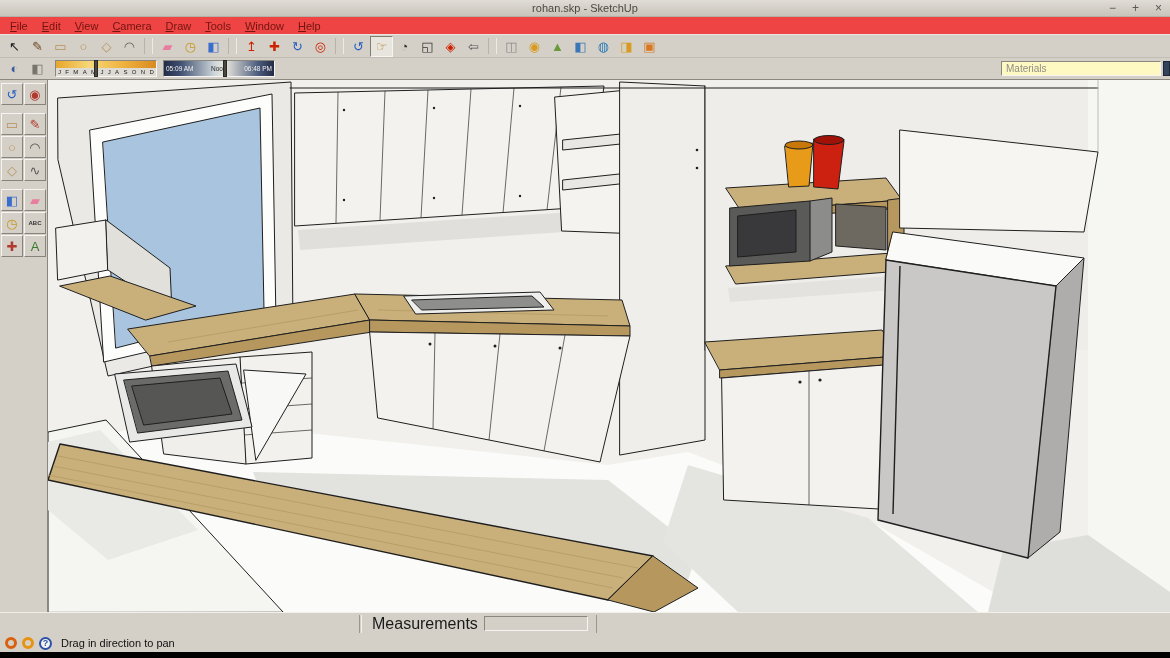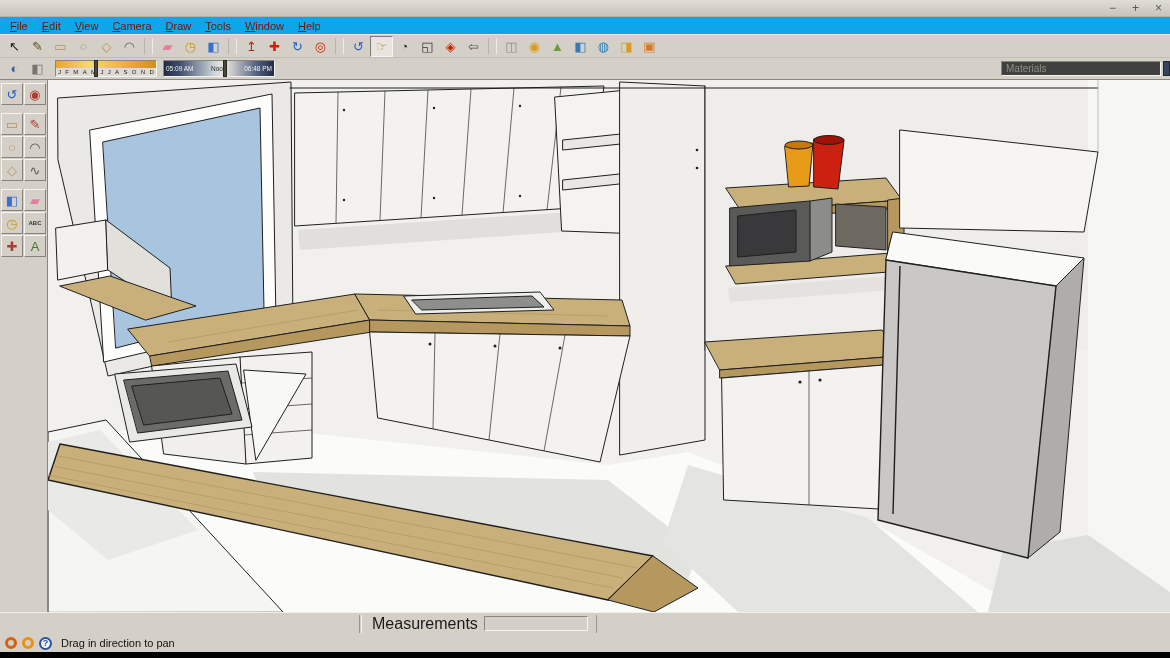--- a/index.html
+++ b/index.html
@@ -6,21 +6,21 @@
   html,body{width:1170px;height:658px;overflow:hidden}
   body{background:#d4d0c8;position:relative;font-size:11px;color:#222}
 
   
   .titlebar{height:17px;background:linear-gradient(#e0ddd6,#c8c4bb);position:relative;border-bottom:1px solid #b4b0a6}
   .title{position:absolute;left:0;right:0;top:2px;text-align:center;color:#4a4840;font-size:11px}
   .win-controls{position:absolute;right:8px;top:1px;display:flex;gap:16px;color:#5a584f;font-size:12px;line-height:14px}
   .win-controls span{cursor:default}
 
   
-  .menubar{height:17px;display:flex;align-items:center;padding-left:3px;background:#0ea5e9}
+  .menubar{height:17px;display:flex;align-items:center;padding-left:3px;background:#ef4444}
   .menu-item{padding:1px 7px;color:#70150f;font-size:11px;cursor:default}
 
   
   .toolbar{height:24px;display:flex;align-items:center;padding-left:3px;background:#d4d0c8;border-top:1px solid #e9e6df;border-bottom:1px solid #c2beb4}
   .tbtn{width:23px;height:21px;display:flex;align-items:center;justify-content:center;font-size:13px;border:1px solid transparent;cursor:default}
   .tbtn .glyph{line-height:1}
   .tbtn.pressed{border-color:#7f7c74 #f6f5f1 #f6f5f1 #7f7c74;background:#e8e5de}
   .tb-gap{width:9px;height:16px;border-left:1px solid #b7b3a9;border-right:1px solid #eeebe4;margin:0 3px}
 
   
@@ -28,21 +28,21 @@
   .shadow-buttons{display:flex;align-items:center}
   .slider-box{height:17px;background:#dedbd4;border:1px solid;border-color:#8a877e #f6f5f1 #f6f5f1 #8a877e;position:relative}
   .date-slider{width:102px;display:flex;flex-direction:column}
   .date-grad{height:7px;background:linear-gradient(90deg,#e8a62c,#f6d878,#f0b340,#d98a20)}
   .month-row{flex:1;display:flex;justify-content:space-between;padding:0 2px}
   .month{font-size:6px;line-height:8px;color:#1a1a1a}
   .time-slider{width:112px;background:linear-gradient(90deg,#232b46 0%,#3c4c6e 14%,#cdd6da 46%,#ece9df 55%,#4a5a7c 86%,#232b46 100%);display:flex;align-items:center;justify-content:space-between;padding:0 2px}
   .t-start,.t-end{font-size:6.5px;color:#f2f2ee}
   .t-noon{font-size:6.5px;color:#2a2a28}
   .thumb{position:absolute;top:-1px;width:4px;height:17px;background:#4a483f;border:1px solid #2a2822}
-  .materials-box{position:absolute;right:9px;top:3px;width:160px;height:15px;background:#404040;border:1px solid;border-color:#8a877e #f6f5f1 #f6f5f1 #8a877e;color:#8f8d85;font-size:10px;padding:0 4px;line-height:13px}
+  .materials-box{position:absolute;right:9px;top:3px;width:160px;height:15px;background:#fef9c3;border:1px solid;border-color:#8a877e #f6f5f1 #f6f5f1 #8a877e;color:#8f8d85;font-size:10px;padding:0 4px;line-height:13px}
   .panel-corner-button{position:absolute;right:0;top:3px;width:7px;height:15px;background:#34425c;border:1px solid #1e2738}
 
   
   .main{position:absolute;top:80px;left:0;right:0;bottom:46px;display:flex}
   .palette{width:48px;background:#d4d0c8;border-right:1px solid #8a877e;padding:3px 1px;display:grid;grid-template-columns:22px 22px;gap:1px;align-content:start}
   .pbtn{width:22px;height:22px;display:flex;align-items:center;justify-content:center;font-size:13px;border:1px solid;border-color:#f6f5f1 #86837a #86837a #f6f5f1;background:#d4d0c8;cursor:default}
   .pbtn .glyph{line-height:1}
   .pbtn.small .glyph{font-size:6px;font-weight:bold}
   .pal-gap{grid-column:span 2;height:6px}
   .viewport{flex:1;background:#f1f0ed;position:relative;overflow:hidden}
@@ -66,20 +66,21 @@
   .ring.r1{border:3px solid #d8600f}
   .ring.r2{border:3px solid #e8930f}
   .help-badge{width:13px;height:13px;border-radius:50%;border:2px solid #2a52a8;color:#2a52a8;font-weight:bold;font-size:9px;display:flex;align-items:center;justify-content:center;background:#f4f3ef}
   .status-msg{font-size:11px;color:#111;margin-left:4px}
   .black-strip{position:absolute;left:0;right:0;bottom:0;height:6px;background:#000}
 </style>
 </head>
 <body>
 
 <div class="titlebar">
+  <span class="title">rohan.skp - SketchUp</span>
   <span class="win-controls">
     <span>−</span>
     <span>+</span>
     <span>×</span>
   </span>
 </div>
 
 <div class="menubar">
     <div class="menu-item"><u>F</u>ile</div>
     <div class="menu-item"><u>E</u>dit</div>

